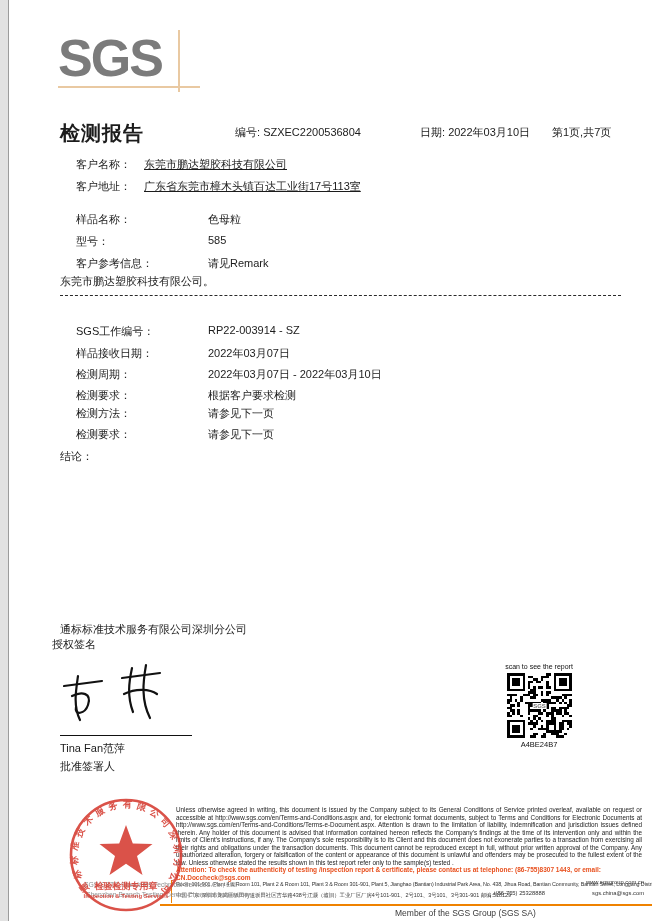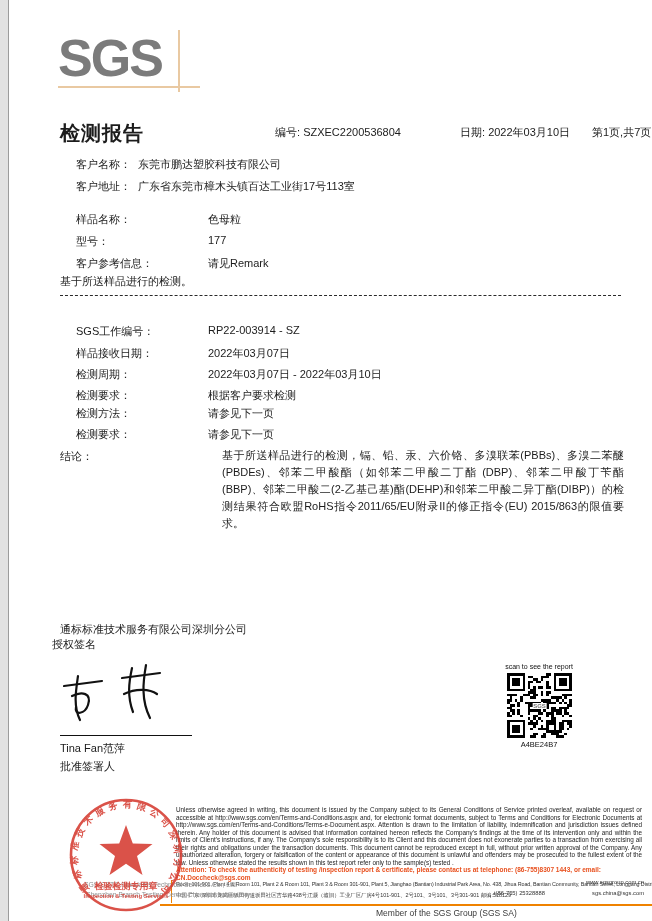--- a/index.html
+++ b/index.html
@@ -9,28 +9,28 @@
   }
   
   .scan-edge{position:absolute;left:0;top:0;width:8px;height:921px;background:#e2e2e2;border-right:1px solid #9c9c9c;}
   
   .logo-wrap{position:absolute;left:58px;top:28px;width:160px;height:70px;}
   .logo-text{font-size:52px;font-weight:bold;color:#7b7b7b;letter-spacing:-2px;line-height:60px;font-family:"Liberation Sans",sans-serif;}
   .logo-hline{position:absolute;left:0px;top:58px;width:142px;height:2px;background:#e9c9a2;}
   .logo-vline{position:absolute;left:120px;top:2px;width:2px;height:62px;background:#e9c9a2;}
   
   .title{position:absolute;left:60px;top:120px;font-size:20px;font-weight:bold;letter-spacing:1px;}
-  .hdr-meta{position:absolute;top:125px;font-size:11px;margin-left:40px;}
+  .hdr-meta{position:absolute;top:125px;font-size:11px;}
   .hdr-no{left:235px;}
   .hdr-date{left:420px;}
   .hdr-page{left:552px;}
   
   .row{position:absolute;font-size:11px;white-space:nowrap;}
   .row .lbl{position:absolute;left:16px;}
-  .val-c1{position:absolute;left:78px;}   
+  .val-c1{position:absolute;left:84px;text-decoration:underline;}   
   .val-c2{position:absolute;left:148px;}  
   .note{position:absolute;left:60px;top:274px;font-size:11px;}
   .dashsep{position:absolute;left:60px;top:295px;width:561px;border-top:1px dashed #2a2a2a;}
   
   .conclusion{position:absolute;left:222px;top:447px;width:402px;font-size:11px;line-height:17px;text-align:justify;}
   .conc-lbl{position:absolute;left:60px;top:449px;font-size:11px;}
   
   .sig-company{position:absolute;left:60px;top:622px;font-size:11px;}
   .sig-auth{position:absolute;left:52px;top:637px;font-size:11px;}
   .sig-svg{position:absolute;left:58px;top:662px;}
@@ -51,21 +51,21 @@
   .disclaimer{position:absolute;left:176px;top:806px;width:466px;font-size:6.35px;line-height:7.55px;color:#242424;text-align:justify;}
   .attention{position:absolute;left:176px;top:866px;width:466px;font-size:6.5px;line-height:7.6px;color:#e8501e;font-weight:bold;}
   .addr-block{position:absolute;left:176px;top:879px;width:470px;}
   .addr-vline{position:absolute;left:171px;top:880px;height:23px;border-left:1.5px solid #ef8200;}
   .addr-row{position:relative;font-size:5.4px;color:#333;white-space:nowrap;line-height:11px;}
   .addr-en{letter-spacing:-0.1px;}
   .addr-web{position:absolute;right:2px;top:0;font-size:5.8px;color:#333;}
   .addr-phone{position:absolute;left:318px;top:11px;font-size:5.8px;color:#333;}
   .addr-mail{position:absolute;right:2px;top:11px;font-size:5.8px;color:#333;}
   .footer-hline{position:absolute;left:160px;top:904px;width:492px;height:2px;background:#ef8200;}
-  .member{position:absolute;left:376px;top:908px;font-size:8.5px;color:#3a3a3a;}
+  .member{position:absolute;left:395px;top:908px;font-size:8.5px;color:#3a3a3a;}
 </style>
 </head>
 <body>
 
 <div class="page">
   <div class="scan-edge"></div>
 
   <div class="logo-wrap">
     <div class="logo-text">SGS</div>
     <div class="logo-hline"></div>
@@ -90,27 +90,27 @@
   <div class="row" style="left:60px;top:179px;">
     <span class="lbl">客户地址：</span>
     <span class="val-c1">广东省东莞市樟木头镇百达工业街17号113室</span>
   </div>
   <div class="row" style="left:60px;top:212px;">
     <span class="lbl">样品名称：</span>
     <span class="val-c2">色母粒</span>
   </div>
   <div class="row" style="left:60px;top:234px;">
     <span class="lbl">型号：</span>
-    <span class="val-c2">177</span>
+    <span class="val-c2">585</span>
   </div>
   <div class="row" style="left:60px;top:256px;">
     <span class="lbl">客户参考信息：</span>
     <span class="val-c2">请见Remark</span>
   </div>
-  <div class="note">基于所送样品进行的检测。</div>
+  <div class="note">东莞市鹏达塑胶科技有限公司。</div>
   <div class="dashsep"></div>
 
   <div class="row" style="left:60px;top:324px;">
     <span class="lbl">SGS工作编号：</span>
     <span class="val-c2">RP22-003914 - SZ</span>
   </div>
   <div class="row" style="left:60px;top:346px;">
     <span class="lbl">样品接收日期：</span>
     <span class="val-c2">2022年03月07日</span>
   </div>
@@ -125,21 +125,20 @@
   <div class="row" style="left:60px;top:406px;">
     <span class="lbl">检测方法：</span>
     <span class="val-c2">请参见下一页</span>
   </div>
   <div class="row" style="left:60px;top:427px;">
     <span class="lbl">检测要求：</span>
     <span class="val-c2">请参见下一页</span>
   </div>
 
   <div class="conc-lbl">结论：</div>
-  <div class="conclusion">基于所送样品进行的检测，镉、铅、汞、六价铬、多溴联苯(PBBs)、多溴二苯醚(PBDEs)、邻苯二甲酸酯（如邻苯二甲酸二丁酯 (DBP)、邻苯二甲酸丁苄酯(BBP)、邻苯二甲酸二(2-乙基己基)酯(DEHP)和邻苯二甲酸二异丁酯(DIBP)）的检测结果符合欧盟RoHS指令2011/65/EU附录II的修正指令(EU) 2015/863的限值要求。</div>
 
   <div class="sig-company">通标标准技术服务有限公司深圳分公司</div>
   <div class="sig-auth">授权签名</div>
   <svg class="sig-svg" width="140" height="70" viewBox="0 0 140 70">
     <g fill="none" stroke="#111" stroke-width="2.2" stroke-linecap="round">
       <path d="M20 14 C18 28 15 44 22 58"></path>
       <path d="M6 24 L44 19"></path>
       <path d="M14 34 C24 29 34 31 30 43 C27 52 16 54 18 45"></path>
       <path d="M64 16 L102 11"></path>
       <path d="M74 6 C71 20 69 34 75 50"></path>

